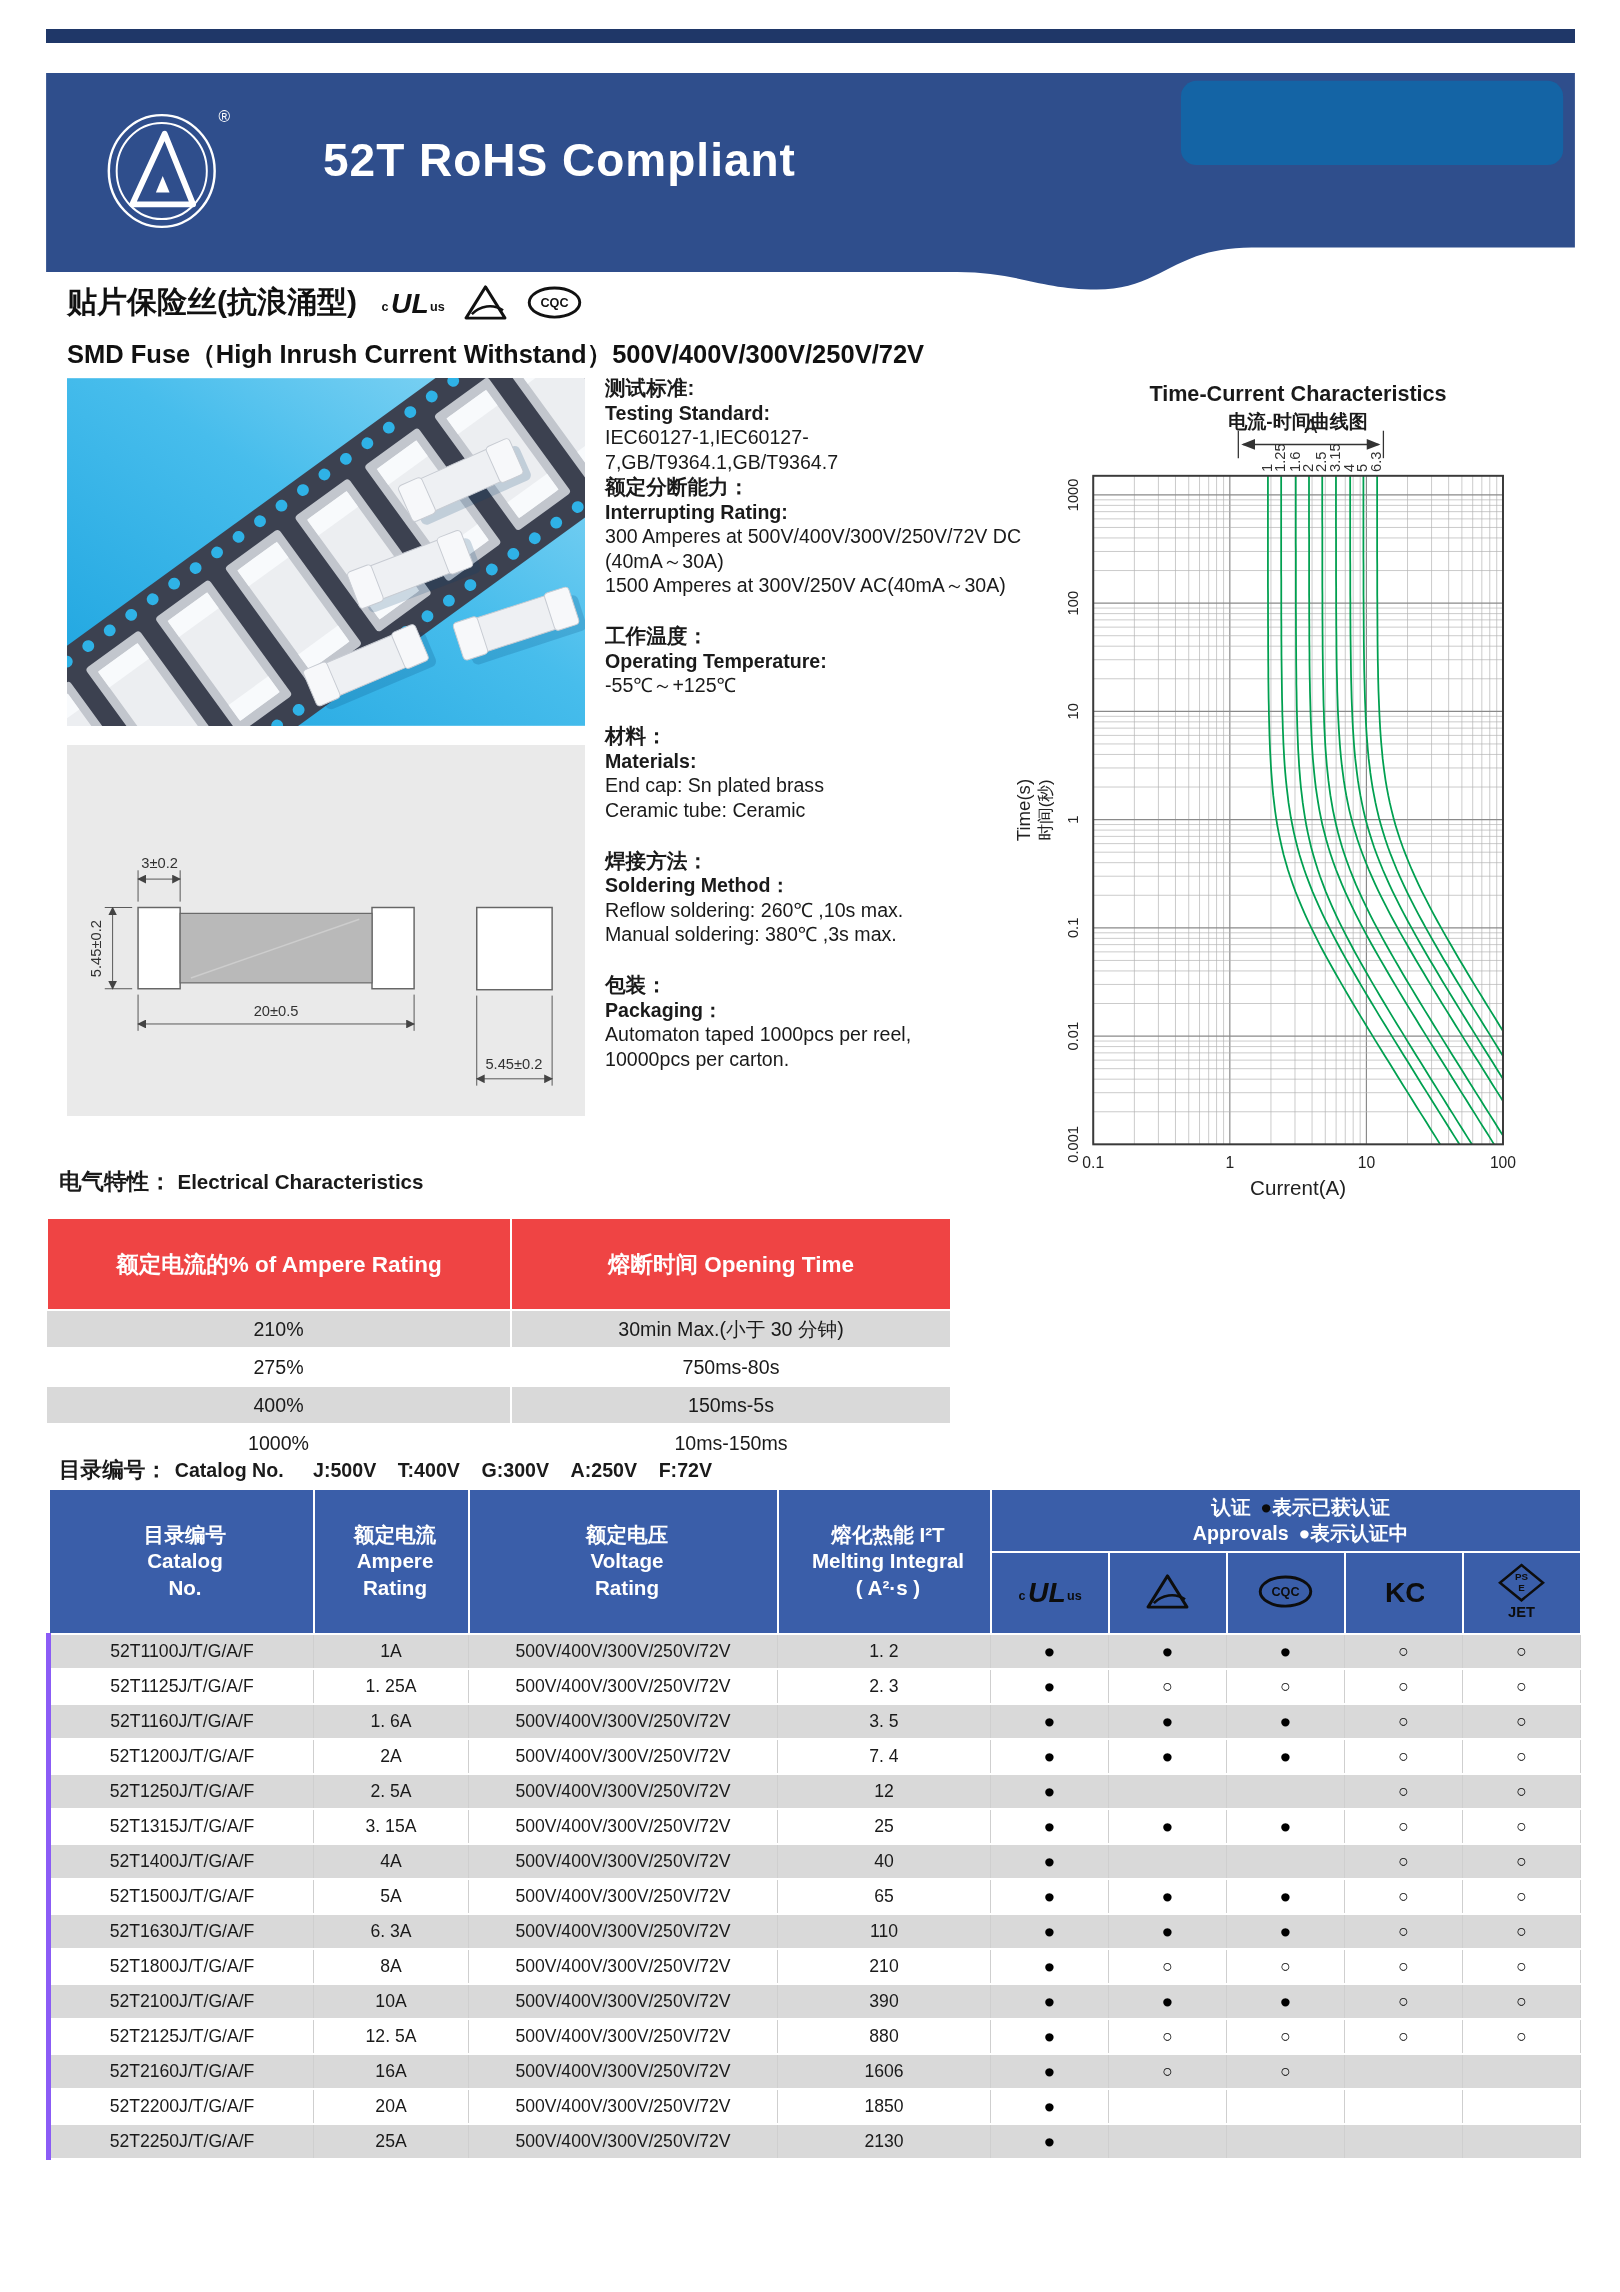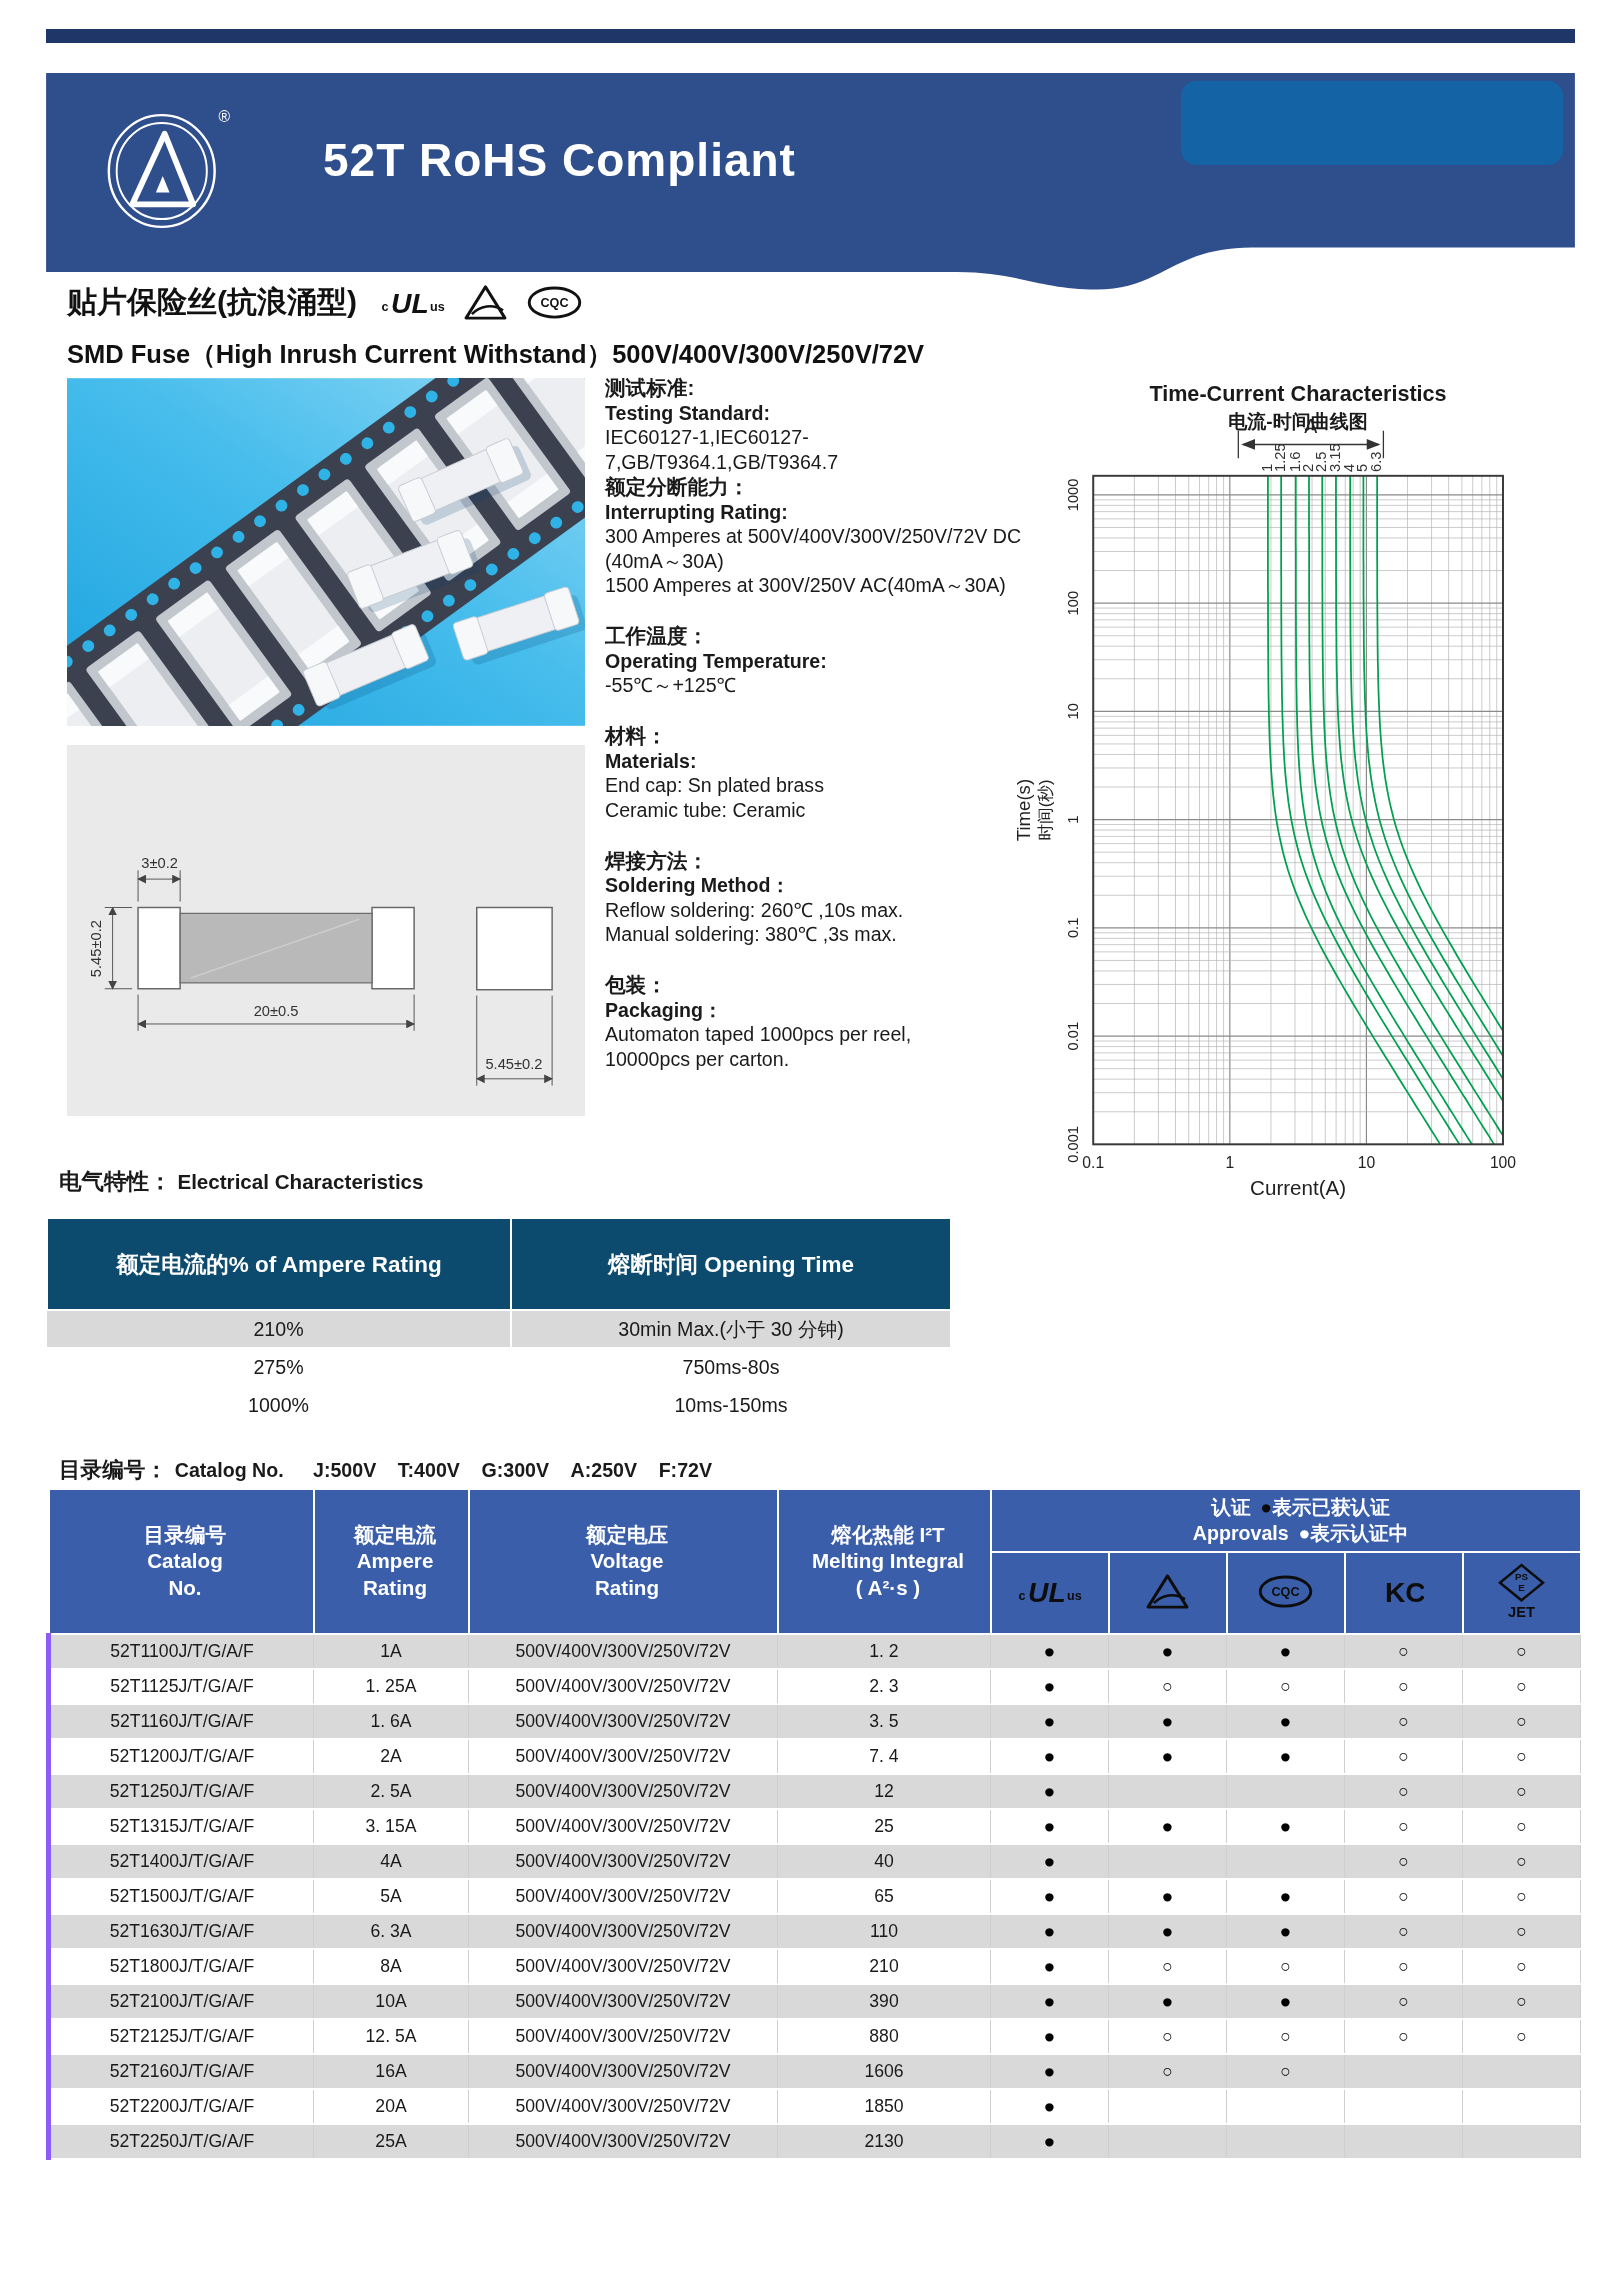--- a/index.html
+++ b/index.html
@@ -26,21 +26,21 @@
   .spec-gap{height:25.5px;}
   
   #chart-title1{left:1093px;top:381px;width:410px;text-align:center;font-size:21.6px;font-weight:bold;}
   #chart-title2{left:1093px;top:409px;width:410px;text-align:center;font-size:19px;font-weight:bold;}
   #chart-svg{left:1000px;top:417px;}
   
   #elec-title{left:59px;top:1166px;display:flex;align-items:baseline;gap:5.9px;}
   #elec-title .cn{font-size:22.5px;font-weight:bold;}
   #elec-title .en{font-size:20.6px;font-weight:bold;}
   #elec-table{left:46px;top:1217px;border-collapse:collapse;table-layout:fixed;width:904px;}
-  #elec-table th{background:#0c4a6e;color:#fff;font-size:22.5px;font-weight:bold;height:88px;border:2px solid #fff;}
+  #elec-table th{background:#ef4444;color:#fff;font-size:22.5px;font-weight:bold;height:88px;border:2px solid #fff;}
   #elec-table td{height:34px;text-align:center;font-size:19.6px;border-right:2px solid #fff;border-bottom:2px solid #fff;}
   #elec-table tr.odd td{background:#D9D9D9;}
   #elec-table tr.even td{background:#fff;}
   
   #cat-line{left:59px;top:1455px;display:flex;align-items:baseline;gap:7.8px;}
   #cat-line .cn{font-size:21.6px;font-weight:bold;}
   #cat-line .en{font-size:19.6px;font-weight:bold;}
   #cat-line .code{font-size:19.6px;font-weight:bold;margin-left:21.6px;}
   #cat-table{left:46px;top:1488px;border-collapse:collapse;table-layout:fixed;width:1529px;}
   #cat-table th{background:#3A5EA9;color:#fff;border:2px solid #fff;font-weight:bold;vertical-align:middle;}
@@ -385,20 +385,24 @@
   </thead>
   <tbody id="elec-body">
       <tr class="odd">
         <td>210%</td>
         <td>30min Max.(小于 30 分钟)</td>
       </tr>
       <tr class="even">
         <td>275%</td>
         <td>750ms-80s</td>
       </tr>
+      <tr class="odd">
+        <td>400%</td>
+        <td>150ms-5s</td>
+      </tr>
       <tr class="even">
         <td>1000%</td>
         <td>10ms-150ms</td>
       </tr>
     </tbody>
 </table>
 
 <div id="cat-line" class="abs">
   <span class="cn">目录编号：</span>
   <span class="en">Catalog No.</span>

